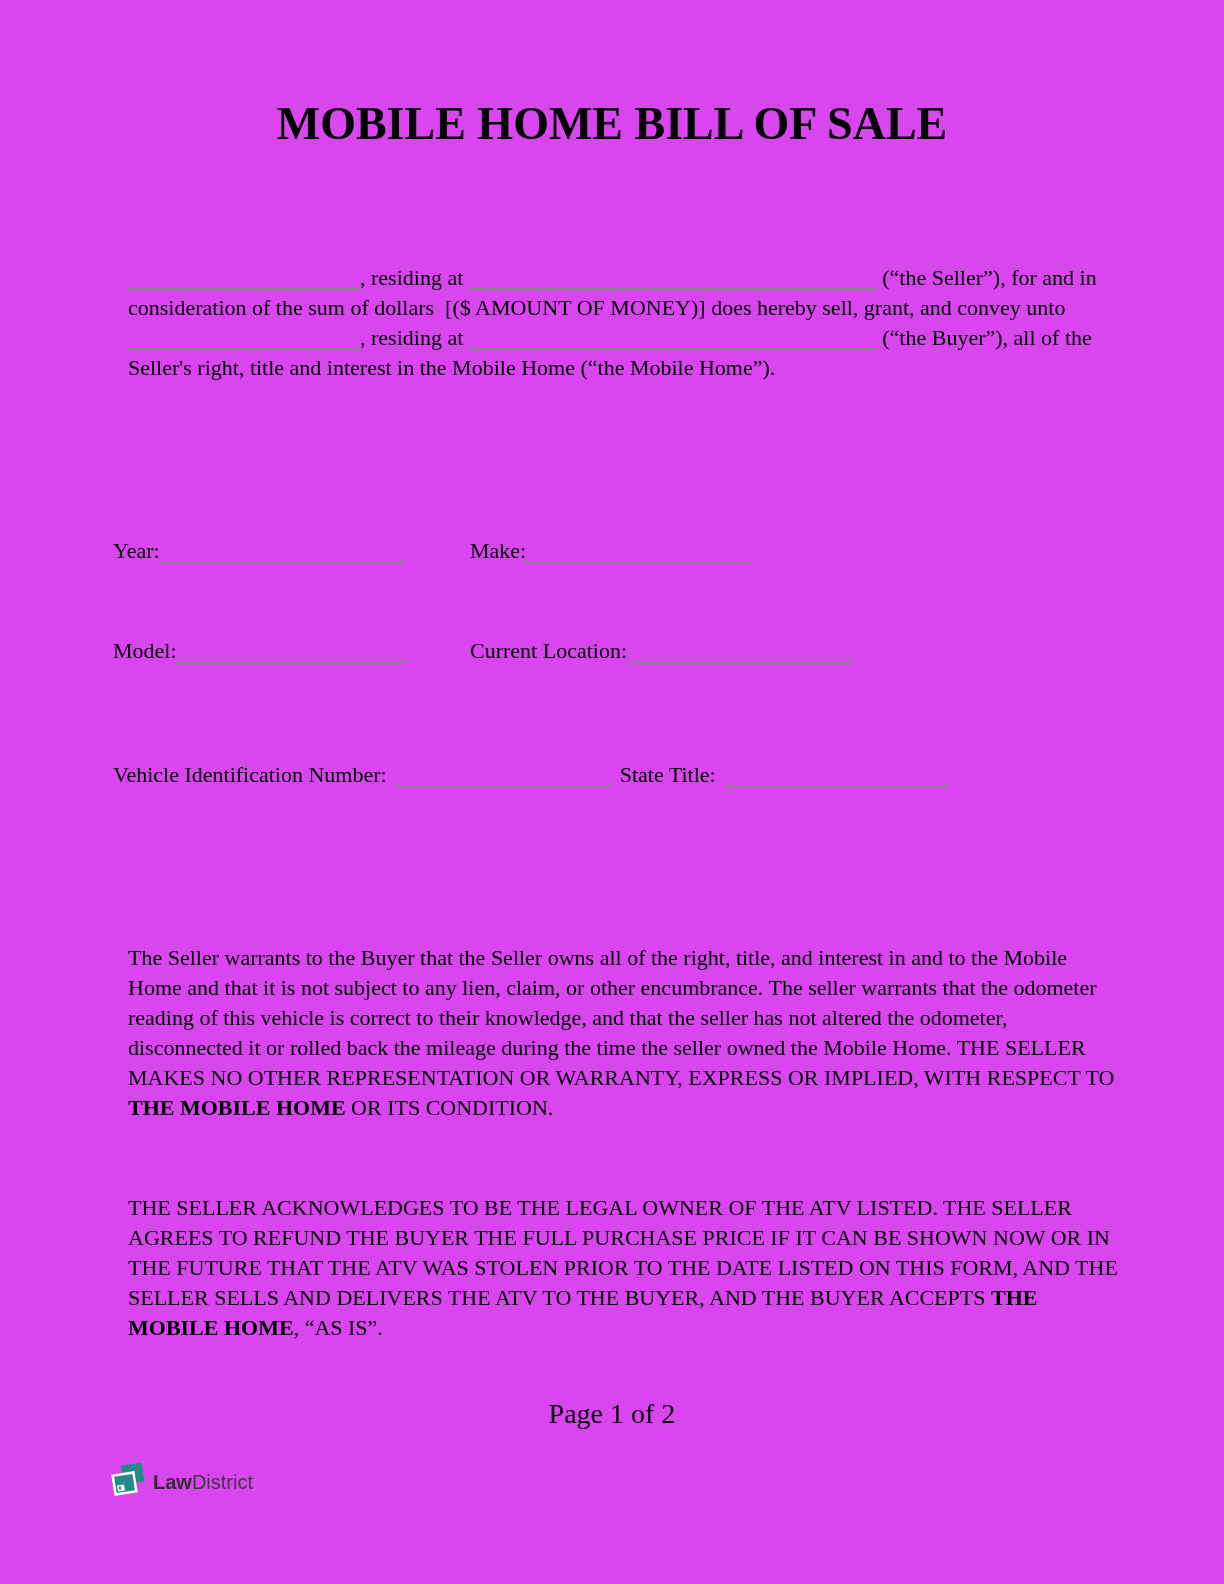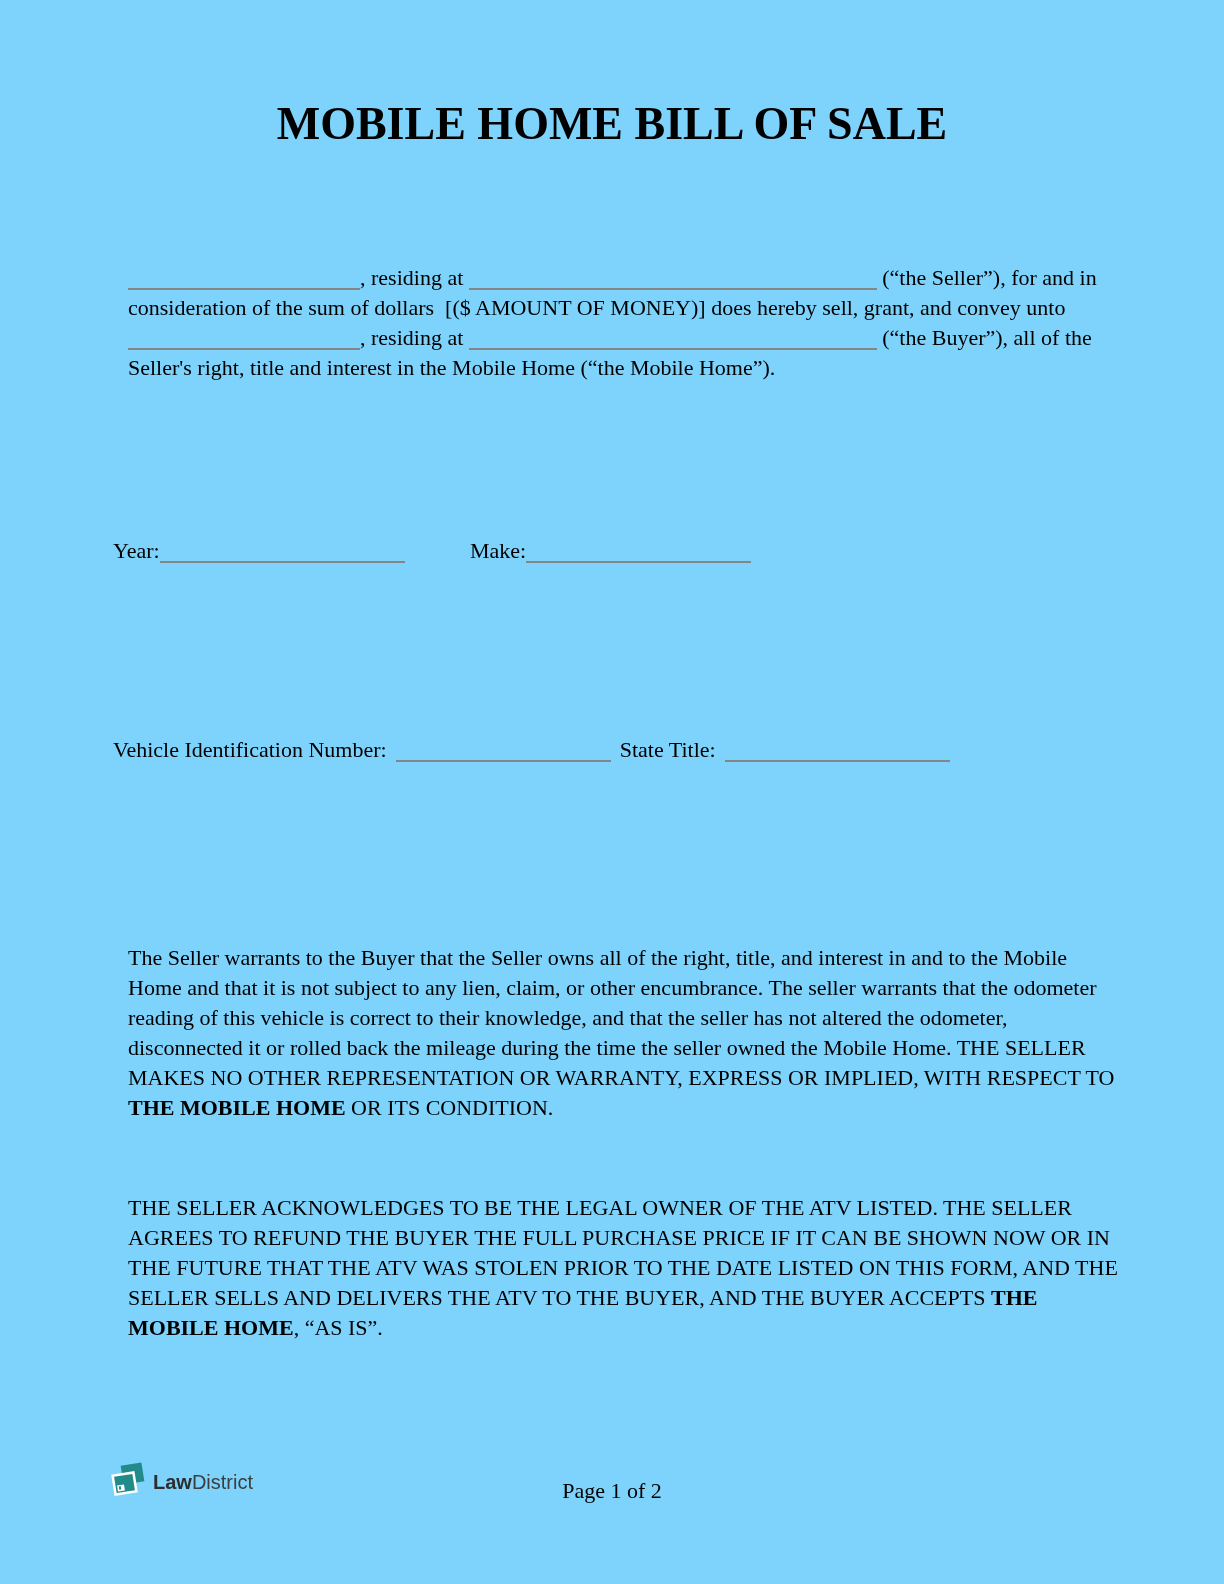--- a/index.html
+++ b/index.html
@@ -1,20 +1,20 @@
 <!DOCTYPE html>
 <html style="--underline: #858585; --brand_teal: #238a8a; --brand_text: #2d2d2d; --brand_text2: #3d3d3d; --text: #000000;"><head>
 <meta charset="utf-8">
 <style>
   html, body { margin: 0; padding: 0; background: #ffffff; }
   .page {
     position: relative;
     width: 1224px;
     height: 1584px;
-    background: #7dd3fc;
+    background: #d946ef;
     font-family: "Liberation Serif", serif;
     font-size: 22px;
     line-height: 30px;
     color: #000000;
     overflow: hidden;
   }
   .title {
     position: absolute;
     left: 0; top: 98px;
     width: 1224px;
@@ -38,21 +38,21 @@
   .warranty     { top: 928px; }
   .acknowledge  { top: 1178px; }
   .row {
     position: absolute;
     left: 113px;
     width: 1000px;
     white-space: nowrap;
   }
   .row-year-make   { top: 536px; }
   .row-model-loc   { top: 636px; }
-  .row-vin-title   { top: 735px; }
+  .row-vin-title   { top: 760px; }
   .row-odometer    { top: 836px; }
   .col1 { display: inline-block; width: 357px; }
   .blank {
     display: inline-block;
     height: 20px;
     border-bottom: 2px solid var(--underline, #858585);
     vertical-align: -5px;
   }
   .w245 { width: 245px; }
   .w230 { width: 230px; }
@@ -68,40 +68,43 @@
     align-items: center;
     font-family: "Liberation Sans", sans-serif;
     font-size: 20px;
     line-height: 40px;
   }
   .brand-icon { display: inline-block; width: 40px; height: 40px; }
   .brand-law      { font-weight: 700; color: var(--brand_text, #2d2d2d); margin-left: 5px; }
   .brand-district { font-weight: 400; color: var(--brand_text2, #3d3d3d); }
   .pagenum {
     position: absolute;
-    left: 0; top: 1476px;
+    left: 0; top: 1399px;
     width: 1224px;
     text-align: center;
-    font-size: 22px;
+    font-size: 28px;
   }
 </style>
 </head>
 <body>
 
 <div class="page">
 
   <h1 class="title">MOBILE HOME BILL OF SALE</h1>
 
   <p class="para intro"><span class="blank" style="width: 232px;"></span><span>, residing at </span><span class="blank" style="width: 408px;"></span><span> (“the Seller”), for and in consideration of the sum of dollars  [($ AMOUNT OF MONEY)] does hereby sell, grant, and convey unto </span><span class="blank" style="width: 232px;"></span><span>, residing at </span><span class="blank" style="width: 408px;"></span><span> (“the Buyer”), all of the Seller's right, title and interest in the Mobile Home (“the Mobile Home”).</span></p>
 
 
   <div class="row row-year-make">
     <span class="col1"><span>Year:</span><span class="blank w245"></span></span><span><span>Make:</span><span class="blank w225"></span></span>
   </div>
 
+  <div class="row row-model-loc">
+    <span class="col1"><span>Model:</span><span class="blank w230"></span></span><span><span>Current Location:</span><span class="blank w225"></span></span>
+  </div>
 
   <div class="row row-vin-title">
     <span>Vehicle Identification Number:</span><span class="blank w215 gap"></span><span class="sp">State Title:</span><span class="blank w225 gap"></span>
   </div>
 
 
   <p class="para warranty"><span>The Seller warrants to the Buyer that the Seller owns all of the right, title, and interest in and to the Mobile Home and that it is not subject to any lien, claim, or other encumbrance. The seller warrants that the odometer reading of this vehicle is correct to their knowledge, and that the seller has not altered the odometer, disconnected it or rolled back the mileage during the time the seller owned the Mobile Home. THE SELLER MAKES NO OTHER REPRESENTATION OR WARRANTY, EXPRESS OR IMPLIED, WITH RESPECT TO </span><b>THE MOBILE HOME</b><span> OR ITS CONDITION.</span></p>
 
   <p class="para acknowledge"><span>THE SELLER ACKNOWLEDGES TO BE THE LEGAL OWNER OF THE ATV LISTED. THE SELLER AGREES TO REFUND THE BUYER THE FULL PURCHASE PRICE IF IT CAN BE SHOWN NOW OR IN THE FUTURE THAT THE ATV WAS STOLEN PRIOR TO THE DATE LISTED ON THIS FORM, AND THE SELLER SELLS AND DELIVERS THE ATV TO THE BUYER, AND THE BUYER ACCEPTS </span><b>THE MOBILE HOME</b><span>, “AS IS”.</span></p>
 

